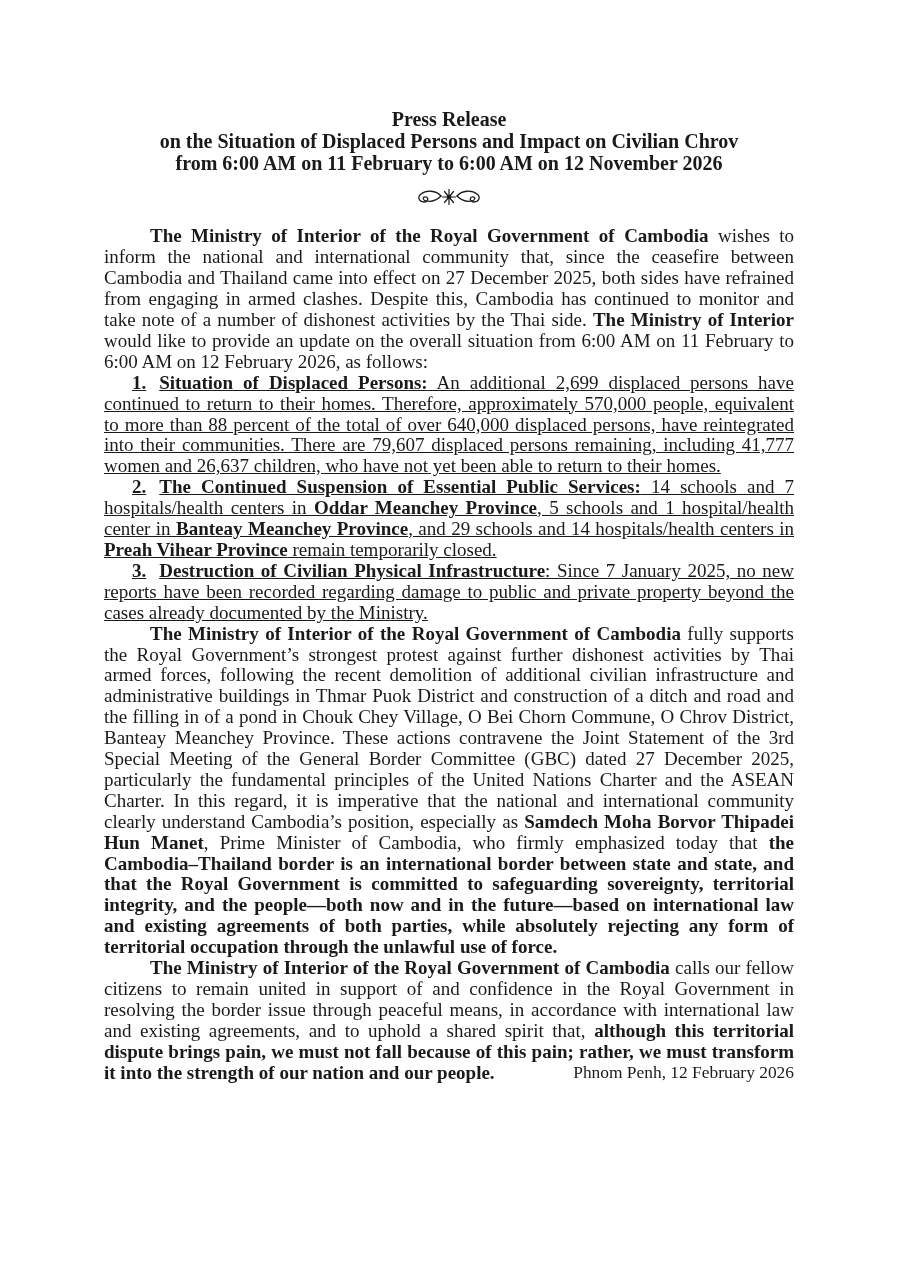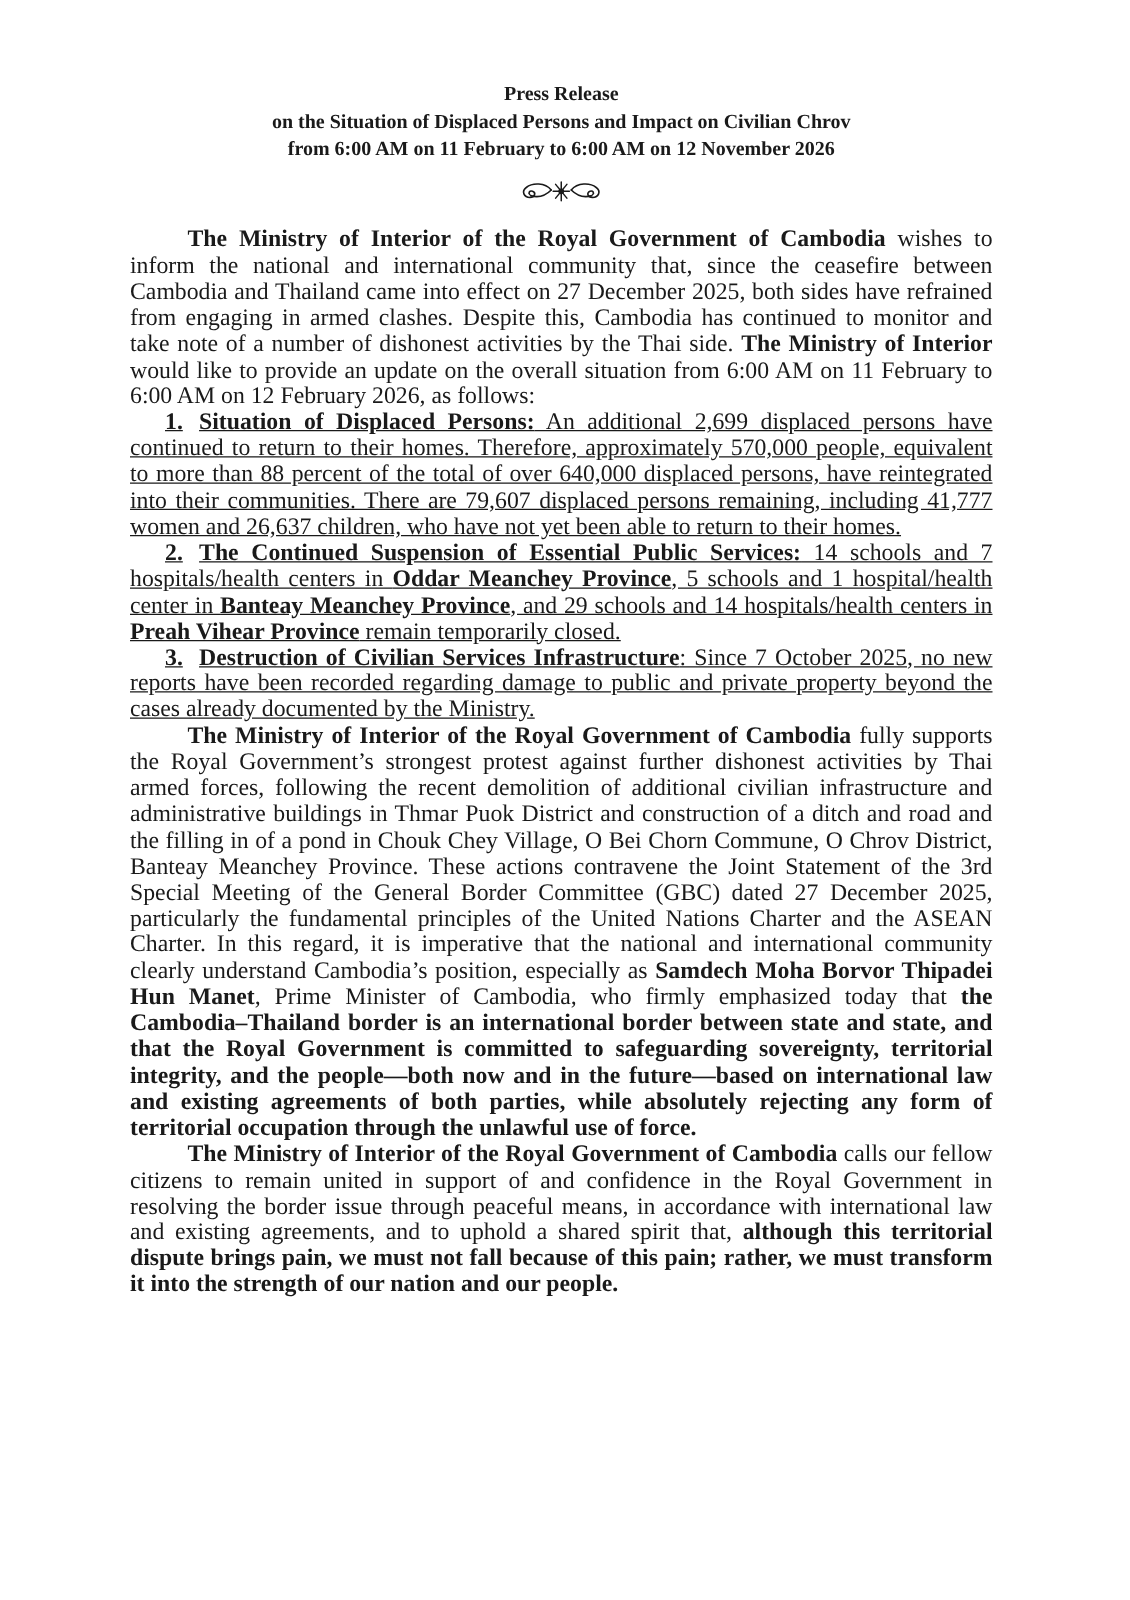--- a/index.html
+++ b/index.html
@@ -12,24 +12,24 @@
     font-family: "Liberation Serif", "DejaVu Serif", serif;
     overflow: hidden;
   }
   .content {
     position: absolute;
     left: 104px;
     top: 0;
     width: 690px;
   }
   .title {
-    margin-top: 65px;
+    margin-top: 108px;
     text-align: center;
     font-weight: bold;
-    font-size: 16px;
+    font-size: 20px;
     line-height: 22px;
   }
   .title .tl { display: block; }
   .ornament {
     text-align: center;
     margin-top: 12px;
     height: 20px;
     line-height: 20px;
   }
   .bodytext {
@@ -79,19 +79,20 @@
           <line x1="31.5" y1="15.5" x2="40.5" y2="4.5"></line>
         </g>
         <circle cx="36" cy="10" r="2.3" fill="#1a1a1a"></circle>
       </svg>
     </div>
 
     <main class="bodytext">
         <p><span class="b">The Ministry of Interior of the Royal Government of Cambodia</span><span> wishes to inform the national and international community that, since the ceasefire between Cambodia and Thailand came into effect on 27 December 2025, both sides have refrained from engaging in armed clashes. Despite this, Cambodia has continued to monitor and take note of a number of dishonest activities by the Thai side. </span><span class="b">The Ministry of Interior</span><span> would like to provide an update on the overall situation from 6:00 AM on 11 February to 6:00 AM on 12 February 2026, as follows:</span></p>
         <p class="numbered"><span class="num">1.</span><span class="b">Situation of Displaced Persons:</span><span> An additional 2,699 displaced persons have continued to return to their homes. Therefore, approximately 570,000 people, equivalent to more than 88 percent of the total of over 640,000 displaced persons, have reintegrated into their communities. There are 79,607 displaced persons remaining, including 41,777 women and 26,637 children, who have not yet been able to return to their homes.</span></p>
         <p class="numbered"><span class="num">2.</span><span class="b">The Continued Suspension of Essential Public Services:</span><span> 14 schools and 7 hospitals/health centers in </span><span class="b">Oddar Meanchey Province</span><span>, 5 schools and 1 hospital/health center in </span><span class="b">Banteay Meanchey Province</span><span>, and 29 schools and 14 hospitals/health centers in </span><span class="b">Preah Vihear Province</span><span> remain temporarily closed.</span></p>
-        <p class="numbered"><span class="num">3.</span><span class="b">Destruction of Civilian Services Infrastructure</span><span>: Since 7 October 2025, no new reports have been recorded regarding damage to public and private property beyond the cases already documented by the Ministry.</span></p>
+        <p class="numbered"><span class="num">3.</span><span class="b">Destruction of Civilian Physical Infrastructure</span><span>: Since 7 January 2025, no new reports have been recorded regarding damage to public and private property beyond the cases already documented by the Ministry.</span></p>
         <p><span class="b">The Ministry of Interior of the Royal Government of Cambodia</span><span> fully supports the Royal Government’s strongest protest against further dishonest activities by Thai armed forces, following the recent demolition of additional civilian infrastructure and administrative buildings in Thmar Puok District and construction of a ditch and road and the filling in of a pond in Chouk Chey Village, O Bei Chorn Commune, O Chrov District, Banteay Meanchey Province. These actions contravene the Joint Statement of the 3rd Special Meeting of the General Border Committee (GBC) dated 27 December 2025, particularly the fundamental principles of the United Nations Charter and the ASEAN Charter. In this regard, it is imperative that the national and international community clearly understand Cambodia’s position, especially as </span><span class="b">Samdech Moha Borvor Thipadei Hun Manet</span><span>, Prime Minister of Cambodia, who firmly emphasized today that </span><span class="b">the Cambodia–Thailand border is an international border between state and state, and that the Royal Government is committed to safeguarding sovereignty, territorial integrity, and the people—both now and in the future—based on international law and existing agreements of both parties, while absolutely rejecting any form of territorial occupation through the unlawful use of force.</span></p>
         <p><span class="b">The Ministry of Interior of the Royal Government of Cambodia</span><span> calls our fellow citizens to remain united in support of and confidence in the Royal Government in resolving the border issue through peaceful means, in accordance with international law and existing agreements, and to uphold a shared spirit that, </span><span class="b">although this territorial dispute brings pain, we must not fall because of this pain; rather, we must transform it into the strength of our nation and our people.</span></p>
       </main>
   </div>
 
+  <div class="dateline">Phnom Penh, 12 February 2026</div>
 </div>
 
 </body></html>

